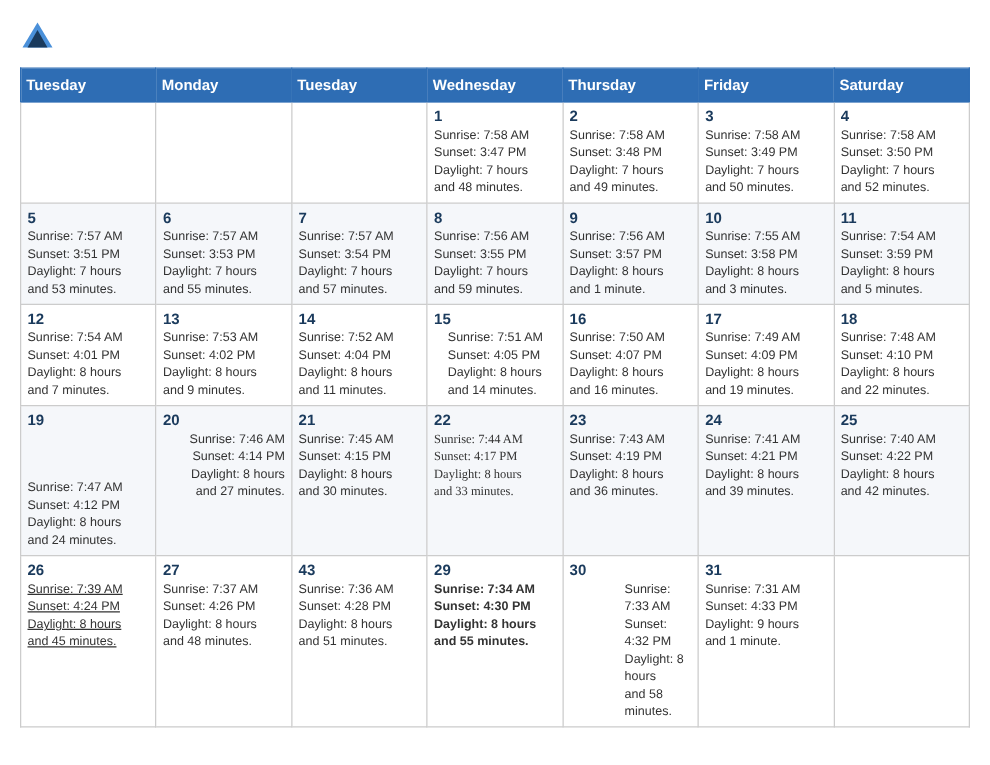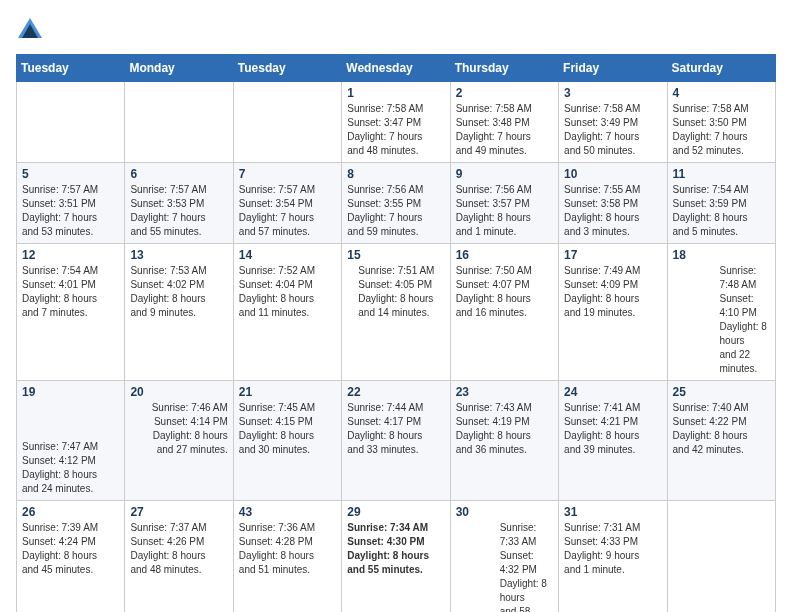--- a/index.html
+++ b/index.html
@@ -244,21 +244,21 @@
         </td>
         <td>
           <div class="day-num">17</div>
           <div class="day-info" style="white-space: pre-line;">Sunrise: 7:49 AM
 Sunset: 4:09 PM
 Daylight: 8 hours
 and 19 minutes.</div>
         </td>
         <td>
           <div class="day-num">18</div>
-          <div class="day-info" style="white-space: pre-line; margin-left: 47px;">Sunrise: 7:48 AM
+          <div class="day-info" style="white-space: pre-line;">Sunrise: 7:48 AM
 Sunset: 4:10 PM
 Daylight: 8 hours
 and 22 minutes.</div>
         </td>
       </tr>
       <tr>
         <td>
           <div class="day-num">19</div>
           <div class="day-info" style="white-space: pre-line; margin-top: 41px;">Sunrise: 7:47 AM
 Sunset: 4:12 PM
@@ -274,21 +274,21 @@
         </td>
         <td>
           <div class="day-num">21</div>
           <div class="day-info" style="white-space: pre-line;">Sunrise: 7:45 AM
 Sunset: 4:15 PM
 Daylight: 8 hours
 and 30 minutes.</div>
         </td>
         <td>
           <div class="day-num">22</div>
-          <div class="day-info" style="white-space: pre-line;">Sunrise: 7:44 AM
+          <div class="day-info" style="white-space: pre-line; font-family: Liberation Serif, serif;">Sunrise: 7:44 AM
 Sunset: 4:17 PM
 Daylight: 8 hours
 and 33 minutes.</div>
         </td>
         <td>
           <div class="day-num">23</div>
           <div class="day-info" style="white-space: pre-line;">Sunrise: 7:43 AM
 Sunset: 4:19 PM
 Daylight: 8 hours
 and 36 minutes.</div>
@@ -304,21 +304,21 @@
           <div class="day-num">25</div>
           <div class="day-info" style="white-space: pre-line;">Sunrise: 7:40 AM
 Sunset: 4:22 PM
 Daylight: 8 hours
 and 42 minutes.</div>
         </td>
       </tr>
       <tr>
         <td>
           <div class="day-num">26</div>
-          <div class="day-info" style="white-space: pre-line;">Sunrise: 7:39 AM
+          <div class="day-info" style="white-space: pre-line; text-decoration: underline;">Sunrise: 7:39 AM
 Sunset: 4:24 PM
 Daylight: 8 hours
 and 45 minutes.</div>
         </td>
         <td>
           <div class="day-num">27</div>
           <div class="day-info" style="white-space: pre-line;">Sunrise: 7:37 AM
 Sunset: 4:26 PM
 Daylight: 8 hours
 and 48 minutes.</div>

